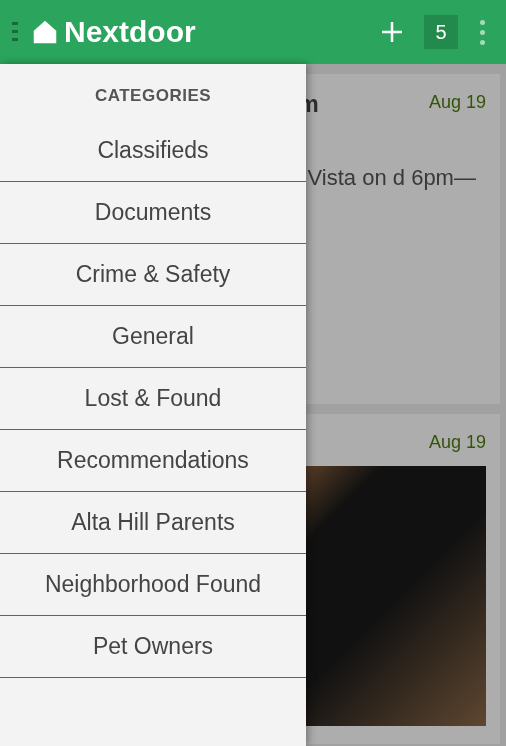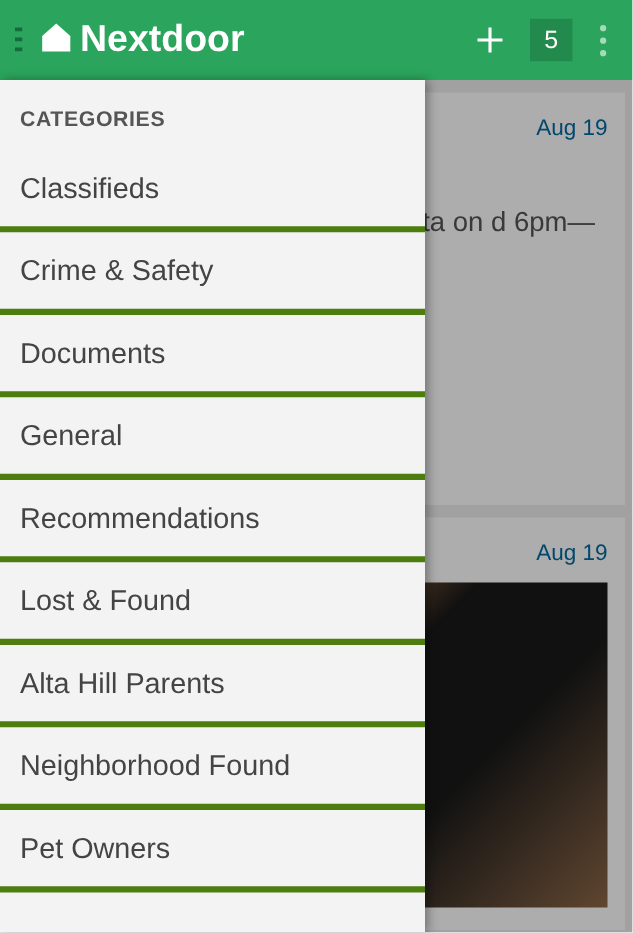--- a/index.html
+++ b/index.html
@@ -7,21 +7,21 @@
   .root { position: relative; width: 506px; height: 746px; background: #f0f0f0; }
   
   .header {
     position: absolute; top: 0; left: 0; right: 0; height: 64px;
     background: #2ba55d;
     display: flex; align-items: center;
     padding: 0 8px 0 4px;
     color: #fff;
   }
   .menu-btn { width: 22px; height: 64px; display: flex; align-items: center; justify-content: center; }
-  .logo-wrap { display: flex; align-items: flex-start; margin-left: 4px; }
+  .logo-wrap { display: flex; align-items: center; margin-left: 4px; }
   .logo-text { font-size: 30px; font-weight: 700; color: #fff; letter-spacing: 0px; margin-left: 4px; }
   .header-spacer { flex: 1; }
   .plus-btn { width: 48px; height: 48px; display: flex; align-items: center; justify-content: center; }
   .badge {
     min-width: 34px; height: 34px; background: #238a4d; color: #fff;
     display: flex; align-items: center; justify-content: center;
     font-size: 20px; font-weight: 500; margin: 0 8px;
   }
   .overflow-btn { width: 32px; height: 48px; display: flex; align-items: center; justify-content: center; flex-direction: column; gap: 5px; }
   .overflow-dot { width: 5px; height: 5px; background: #a4dbb9; border-radius: 50%; }
@@ -35,51 +35,52 @@
   .card {
     background: #fff; margin: 10px 6px 10px 6px; padding: 16px 14px 18px 14px;
     position: relative;
   }
   .avatar {
     position: absolute; top: 18px; left: 14px; width: 56px; height: 56px;
     background: #d88; border-radius: 2px;
   }
   .card-body { margin-left: 76px; }
   .card-title { font-size: 23px; font-weight: 600; color: #444; line-height: 1.25; }
-  .card-date { position: absolute; top: 18px; right: 14px; font-size: 18px; color: #0369a1; }
+  .card-date { position: absolute; top: 18px; right: 14px; font-size: 18px; color: #4d7c0f; }
   .card-excerpt { font-size: 22px; color: #555; margin-top: 44px; line-height: 1.35; }
   .thank-row { display: flex; align-items: center; gap: 12px; margin-top: 18px; }
   .thank-btn { font-size: 20px; color: #2ba55d; font-weight: 500; padding: 10px 14px; }
   .thank-count { font-size: 20px; color: #2ba55d; font-weight: 700; background: #e8e8e8; padding: 10px 16px; }
   .card2-img {
     width: 100%; height: 260px; margin-top: 36px;
     background: linear-gradient(135deg, #a87e5c 0%, #7a5636 40%, #1a1a1a 50%, #1a1a1a 70%, #8d6847 100%);
   }
 
   
   .dim {
     position: absolute; top: 64px; left: 0; right: 0; bottom: 0;
     background: rgba(0,0,0,0.32);
   }
 
   
   .drawer {
-    position: absolute; top: 64px; left: 0; width: 340px; bottom: 0;
+    position: absolute; top: 64px; left: 0; width: 306px; bottom: 0;
     background: #f3f3f3;
     box-shadow: 2px 0 8px rgba(0,0,0,0.35);
     overflow: hidden;
+    text-align: center;
   }
   .section-header {
     font-size: 17px; font-weight: 700; color: #555; letter-spacing: 0.5px;
     padding: 22px 16px 14px 16px;
   }
   .drawer-item {
     font-size: 23px; color: #444; font-weight: 400;
     padding: 17px 16px;
-    border-bottom: 5px solid #4d7c0f;
+    border-bottom: 1px solid #4d7c0f;
     background: #f3f3f3;
   }
   .drawer-item:first-of-type { border-top: 1px solid #e3e3e3; }
 </style>
 </head>
 <body>
 
 <div class="root">
 
   <div class="header">
@@ -128,24 +129,24 @@
       <div class="card-date">Aug 19</div>
       <div class="card2-img"></div>
     </div>
   </div>
 
   <div class="dim"></div>
 
   <div class="drawer">
     <div class="section-header">CATEGORIES</div>
     <div class="drawer-item">Classifieds</div>
+    <div class="drawer-item">Documents</div>
     <div class="drawer-item">Crime &amp; Safety</div>
-    <div class="drawer-item">Documents</div>
     <div class="drawer-item">General</div>
+    <div class="drawer-item">Lost &amp; Found</div>
     <div class="drawer-item">Recommendations</div>
-    <div class="drawer-item">Lost &amp; Found</div>
 
     <div class="drawer-item">Alta Hill Parents</div>
     <div class="drawer-item">Neighborhood Found</div>
     <div class="drawer-item">Pet Owners</div>
   </div>
 
 </div>
 
 </body></html>

